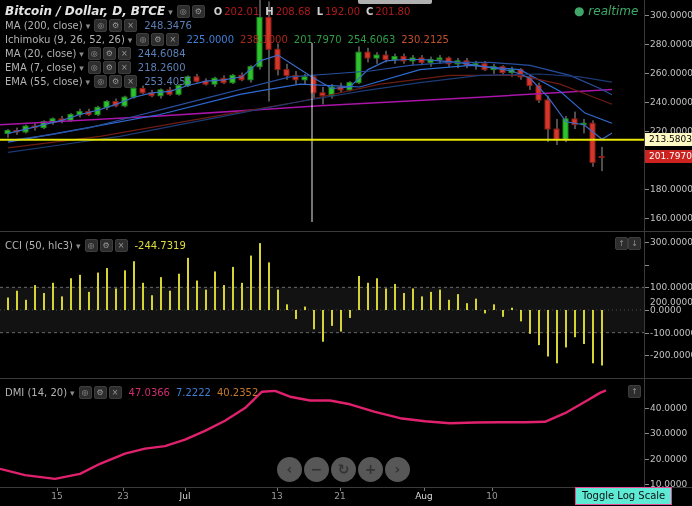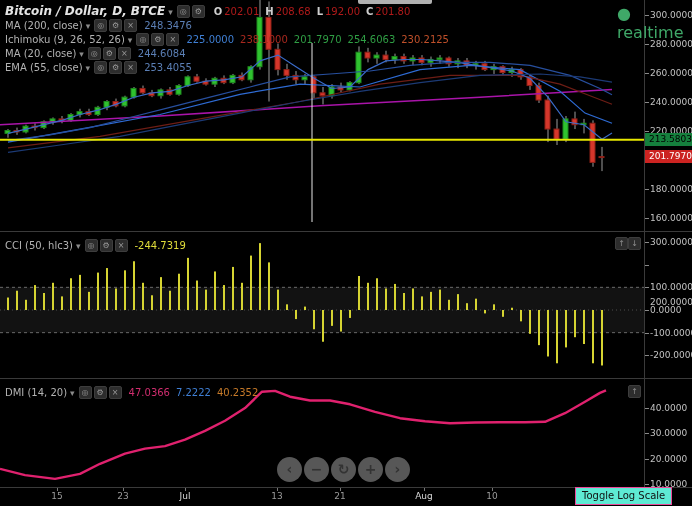--- a/index.html
+++ b/index.html
@@ -15,21 +15,21 @@
   .sym{color:#e4e4e4;font-size:12px;font-weight:bold;letter-spacing:0;font-style:italic;}
   .caret{color:#8a8a8a;font-size:9px;margin:0 3px 0 3px;}
   .ibtn{display:inline-block;width:11px;height:11px;margin:0 1px;background:#2d2d2d;border:1px solid #3d3d3d;
         border-radius:2px;color:#9a9a9a;font-size:8px;line-height:11px;text-align:center;vertical-align:1px;cursor:pointer;}
   .ohlc{font-size:10px;color:#cfcfcf;margin-left:8px;font-weight:bold;}
   .ohlc .val{font-weight:normal;margin:0 6px 0 2px;}
   .ind-row{height:14px;line-height:14px;white-space:nowrap;}
   .ind-name{color:#b3b3b3;font-size:10px;}
   .ind-val{font-size:10px;margin-left:6px;}
   
-  .realtime{position:absolute;left:617px;top:4px;font-size:16px;z-index:30;}
+  .realtime{position:absolute;left:574px;top:4px;font-size:12px;z-index:30;font-style:italic;}
   
   #price-axis{position:absolute;left:645px;top:0;width:47px;height:488px;z-index:20;}
   .ptick{position:absolute;left:5px;color:#c2c2c2;font-size:9px;white-space:nowrap;}
   .ptickmark{position:absolute;left:0;width:4px;height:1px;background:#8a8a8a;}
   .ptag{position:absolute;left:0;width:47px;height:13px;font-size:9px;line-height:13px;padding-left:4px;box-sizing:border-box;z-index:25;}
   #time-axis{position:absolute;left:0;top:488px;width:692px;height:18px;z-index:20;}
   .ttick{position:absolute;top:3px;font-size:9px;color:#9a9a9a;transform:translateX(-50%);}
   .ttick.major{color:#d8d8d8;font-weight:normal;}
   .ttickmark{position:absolute;top:0;width:1px;height:3px;background:#777;}
   
@@ -275,20 +275,21 @@
   <div class="top-remnant"></div>
 
   <div class="legend">
     <div class="title-row">
       <span class="sym">Bitcoin / Dollar, D, BTCE</span><span class="caret">▾</span><span class="ibtn">◎</span><span class="ibtn">⚙</span><span class="ohlc" id="ohlc-row"><span>O</span><span class="val" style="color: rgb(177, 26, 26);">202.01</span><span>H</span><span class="val" style="color: rgb(177, 26, 26);">208.68</span><span>L</span><span class="val" style="color: rgb(177, 26, 26);">192.00</span><span>C</span><span class="val" style="color: rgb(177, 26, 26);">201.80</span></span>
     </div>
     <div id="indicator-rows">
         <div class="ind-row"><span class="ind-name">MA (200, close)</span><span class="caret">▾</span><span class="ibtn">◎</span><span class="ibtn">⚙</span><span class="ibtn">×</span><span class="ind-val" style="color: rgb(91, 127, 181);">248.3476</span></div>
         <div class="ind-row"><span class="ind-name">Ichimoku (9, 26, 52, 26)</span><span class="caret">▾</span><span class="ibtn">◎</span><span class="ibtn">⚙</span><span class="ibtn">×</span><span class="ind-val" style="color: rgb(63, 127, 212);">225.0000</span><span class="ind-val" style="color: rgb(168, 40, 30);">238.1000</span><span class="ind-val" style="color: rgb(47, 158, 68);">201.7970</span><span class="ind-val" style="color: rgb(47, 158, 68);">254.6063</span><span class="ind-val" style="color: rgb(192, 80, 42);">230.2125</span></div>
         <div class="ind-row"><span class="ind-name">MA (20, close)</span><span class="caret">▾</span><span class="ibtn">◎</span><span class="ibtn">⚙</span><span class="ibtn">×</span><span class="ind-val" style="color: rgb(91, 127, 181);">244.6084</span></div>
+        <div class="ind-row"><span class="ind-name">EMA (7, close)</span><span class="caret">▾</span><span class="ibtn">◎</span><span class="ibtn">⚙</span><span class="ibtn">×</span><span class="ind-val" style="color: rgb(91, 127, 181);">218.2600</span></div>
         <div class="ind-row"><span class="ind-name">EMA (55, close)</span><span class="caret">▾</span><span class="ibtn">◎</span><span class="ibtn">⚙</span><span class="ibtn">×</span><span class="ind-val" style="color: rgb(91, 127, 181);">253.4055</span></div>
       </div>
   </div>
 
   <div class="realtime" style="color: rgb(63, 168, 104);">
     <span>●</span>
     <span>realtime</span>
   </div>
 
   <div id="price-axis">
@@ -319,21 +320,21 @@
       <div class="ptickmark" style="top: 355.34px;"></div>
       <div class="ptick" style="top: 350.34px;">-200.0000</div>
       <div class="ptickmark" style="top: 408.1px;"></div>
       <div class="ptick" style="top: 403.1px;">40.0000</div>
       <div class="ptickmark" style="top: 433.4px;"></div>
       <div class="ptick" style="top: 428.4px;">30.0000</div>
       <div class="ptickmark" style="top: 458.7px;"></div>
       <div class="ptick" style="top: 453.7px;">20.0000</div>
       <div class="ptickmark" style="top: 484px;"></div>
       <div class="ptick" style="top: 479px;">10.0000</div>
-      <div class="ptag" style="top: 133.309px; background: #15803d; color: rgb(0, 0, 0);">213.5803</div>
+      <div class="ptag" style="top: 133.309px; background: #fef9c3; color: rgb(0, 0, 0);">213.5803</div>
       <div class="ptag" style="top: 150.394px; background: rgb(204, 35, 33); color: rgb(255, 255, 255);">201.7970</div>
     </div>
   <div id="time-axis">
       <div class="ttickmark" style="left: 57px;"></div>
       <div class="ttick" style="left: 57px;">15</div>
       <div class="ttickmark" style="left: 123px;"></div>
       <div class="ttick" style="left: 123px;">23</div>
       <div class="ttickmark" style="left: 185px;"></div>
       <div class="ttick major" style="left: 185px;">Jul</div>
       <div class="ttickmark" style="left: 277px;"></div>

